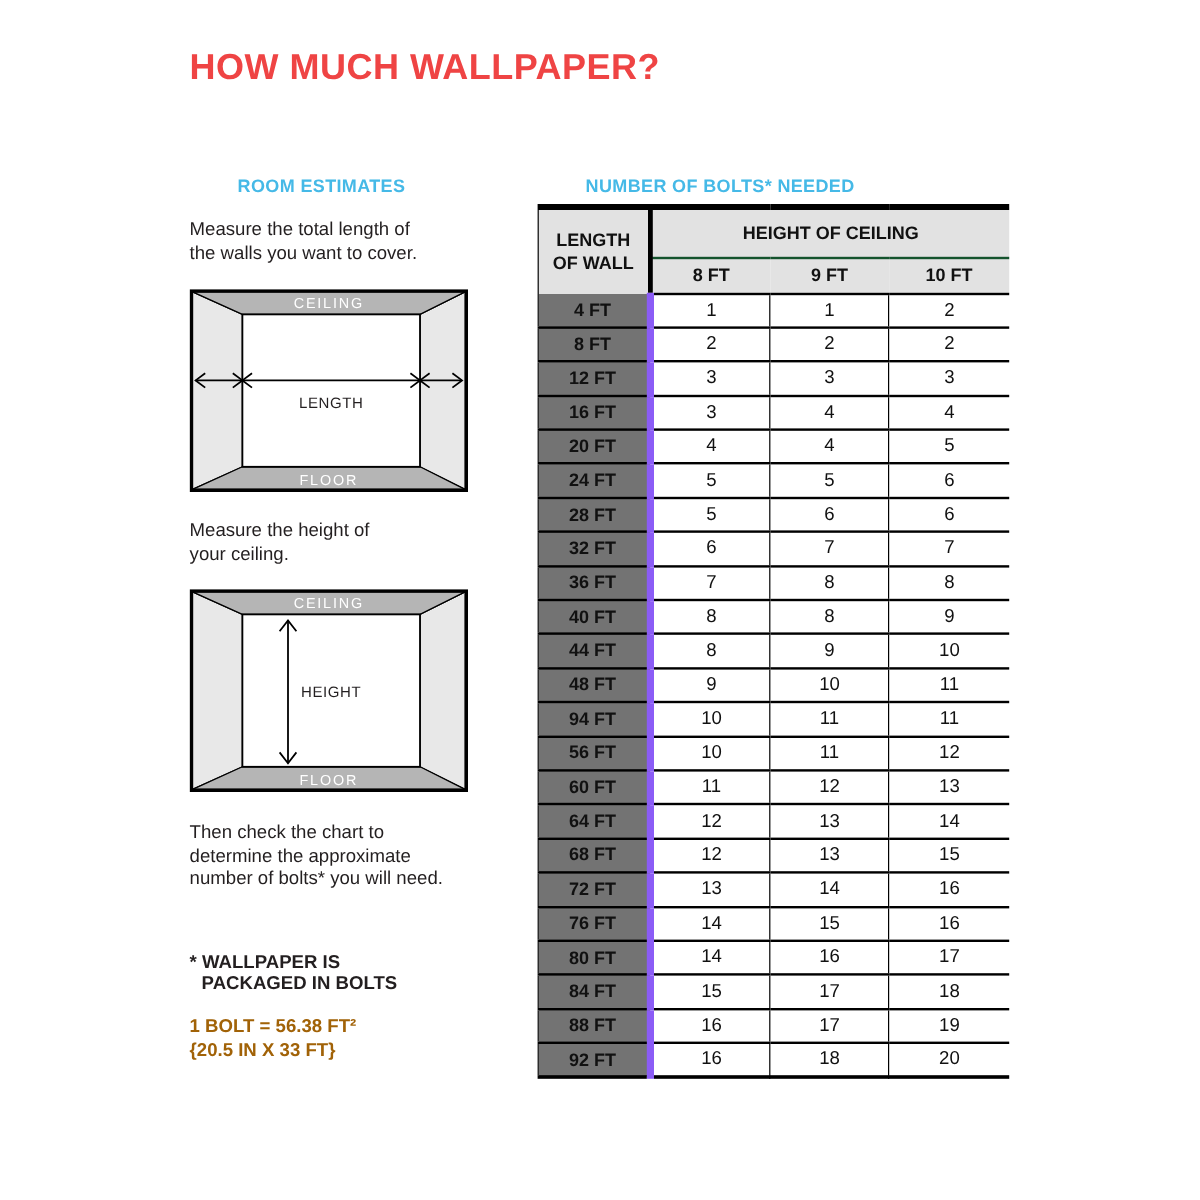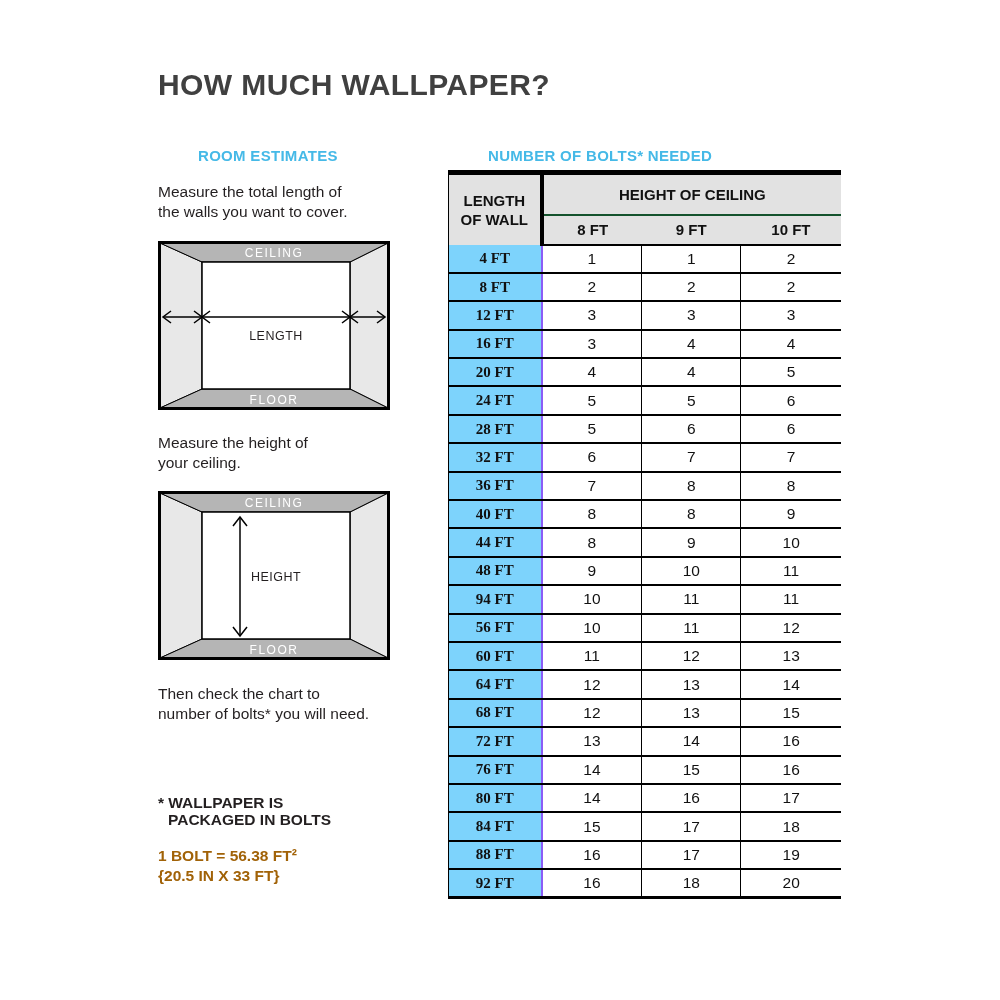--- a/index.html
+++ b/index.html
@@ -5,21 +5,21 @@
   * { margin:0; padding:0; box-sizing:border-box; }
   html,body { background:#ffffff; }
   body {
     width:1000px; height:1000px; position:relative;
     font-family:"Liberation Sans", sans-serif; color:#231f20;
     overflow:hidden;
   }
   .abs { position:absolute; }
   .page-title {
     left:158px; top:40px; font-size:30px; font-weight:bold;
-    color:#404040; letter-spacing:0.4px;margin-top:28px;
+    color:#ef4444; letter-spacing:0.4px;
   }
   .sec-title { font-size:15px; font-weight:bold; color:#45b9e7; letter-spacing:0.3px;margin-left:40px; }
   .body-text { font-size:15.5px; line-height:19.5px; color:#231f20; }
   .bold-text { font-size:15.5px; line-height:17px; font-weight:bold; color:#231f20; }
   .spec-text { font-size:15.5px; line-height:20px; font-weight:bold; color:#a16207; }
   .indent { padding-left:10px; }
 
   .diagram { width:232px; height:169px; display:block; }
   .band-label { font-size:12px; fill:#ffffff; letter-spacing:1.5px; }
   .measure-label { font-size:12.5px; fill:#231f20; letter-spacing:0.5px; }
@@ -30,23 +30,22 @@
     border-collapse:collapse; table-layout:fixed; width:393px;
     border-top:5px solid #000; border-left:1px solid #000; border-bottom:3px solid #000;
   }
   th, td { text-align:center; vertical-align:middle; padding:0; }
   th { background:#e2e2e2; font-weight:bold; font-size:15px; color:#111; }
   .corner { border-right:4px solid #000; line-height:19px; }
   .group  { height:42px; border-bottom:2px solid #14532d; }
   .subrow th { height:30px; border-bottom:2px solid #000; }
   tbody td { height:28.4px; border-bottom:2px solid #000; font-size:15.5px; color:#111; }
   tbody td.len {
-    background:#7dd3fc; font-weight:bold; font-size:15px;
-    border-right:2px solid #8b5cf6;
-    font-family:Liberation Serif, serif;
+    background:#737373; font-weight:bold; font-size:15px;
+    border-right:6px solid #8b5cf6;
   }
   tbody td.val { background:#ffffff; font-weight:normal; }
   tbody td.val + td.val { border-left:1.5px solid #000; }
 </style>
 </head>
 <body>
 
 <div class="abs page-title">HOW MUCH WALLPAPER?</div>
 
 <div class="abs sec-title" style="left:158px; top:147px;">ROOM ESTIMATES</div>
@@ -94,20 +93,21 @@
     <polyline points="75,35 82,26 89,35"></polyline>
     <polyline points="75,136 82,145 89,136"></polyline>
   </g>
   <text x="116" y="16" text-anchor="middle" class="band-label">CEILING</text>
   <text x="116" y="163" text-anchor="middle" class="band-label">FLOOR</text>
   <text x="118" y="90" text-anchor="middle" class="measure-label">HEIGHT</text>
 </svg>
 
 <div class="abs body-text" style="left:158px; top:684px;">
   <div>Then check the chart to</div>
+  <div>determine the approximate</div>
   <div>number of bolts* you will need.</div>
 </div>
 
 <div class="abs bold-text" style="left:158px; top:794px;">
   <div>* WALLPAPER IS</div>
   <div class="indent">PACKAGED IN BOLTS</div>
 </div>
 
 <div class="abs spec-text" style="left:158px; top:846px;">
   <div>1 BOLT = 56.38 FT²</div>

